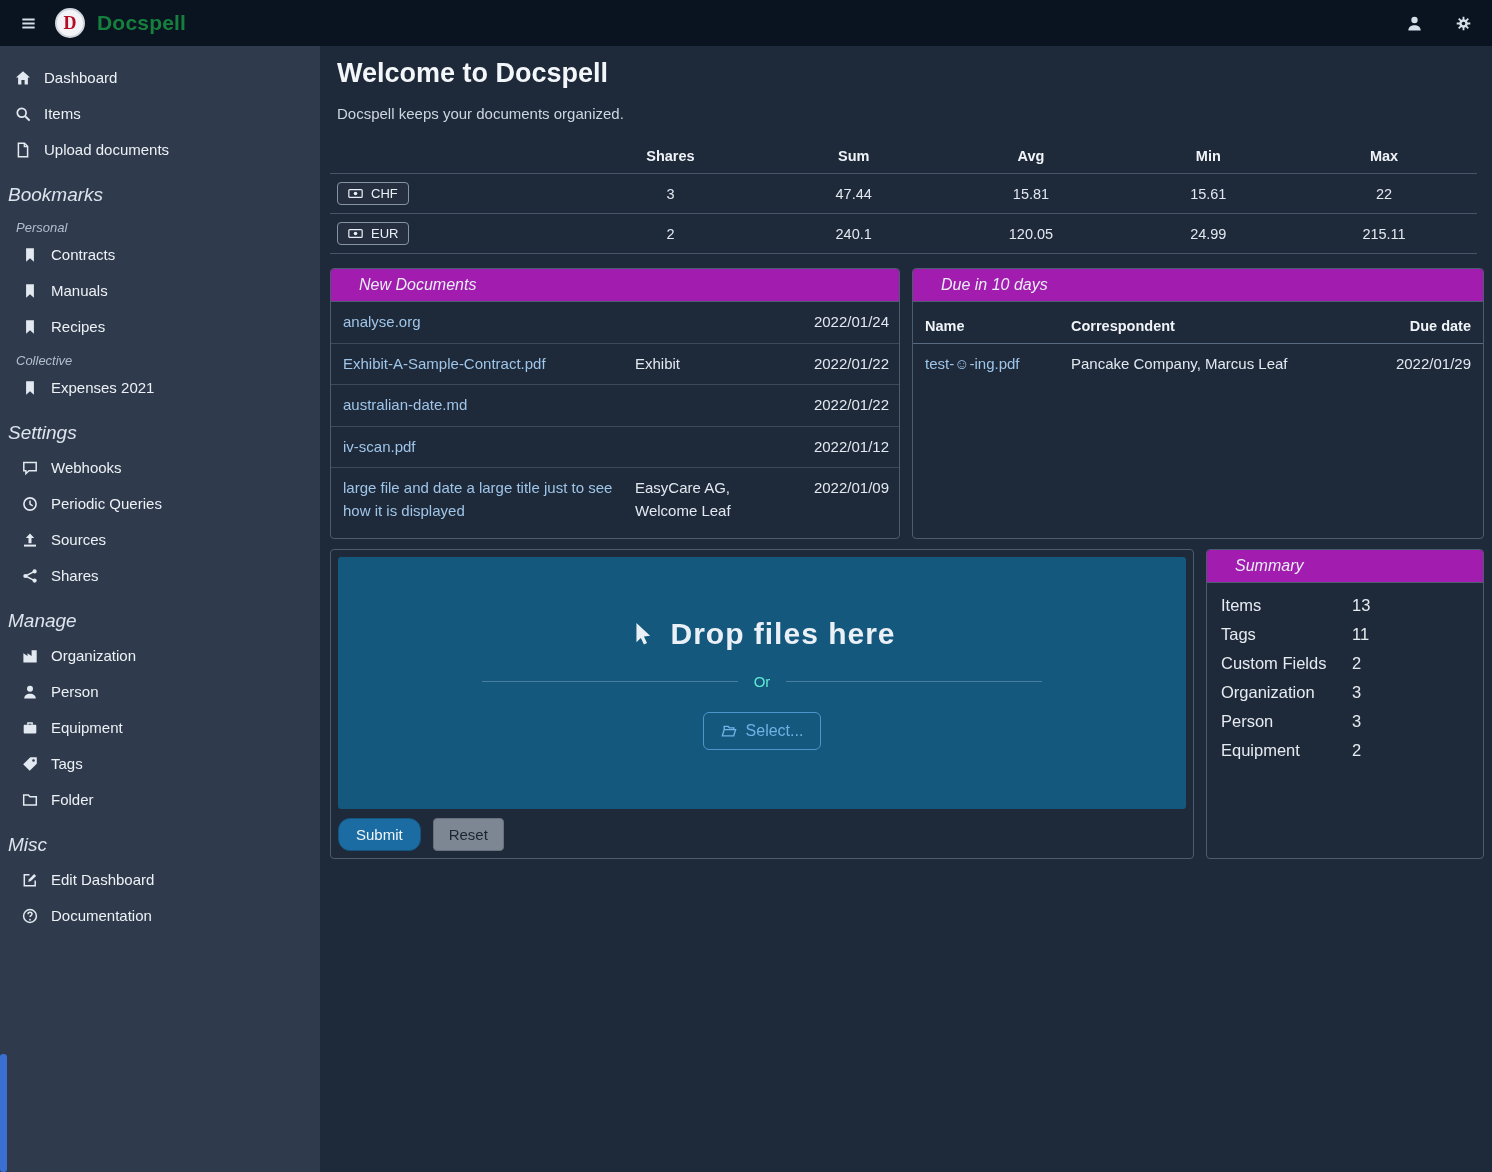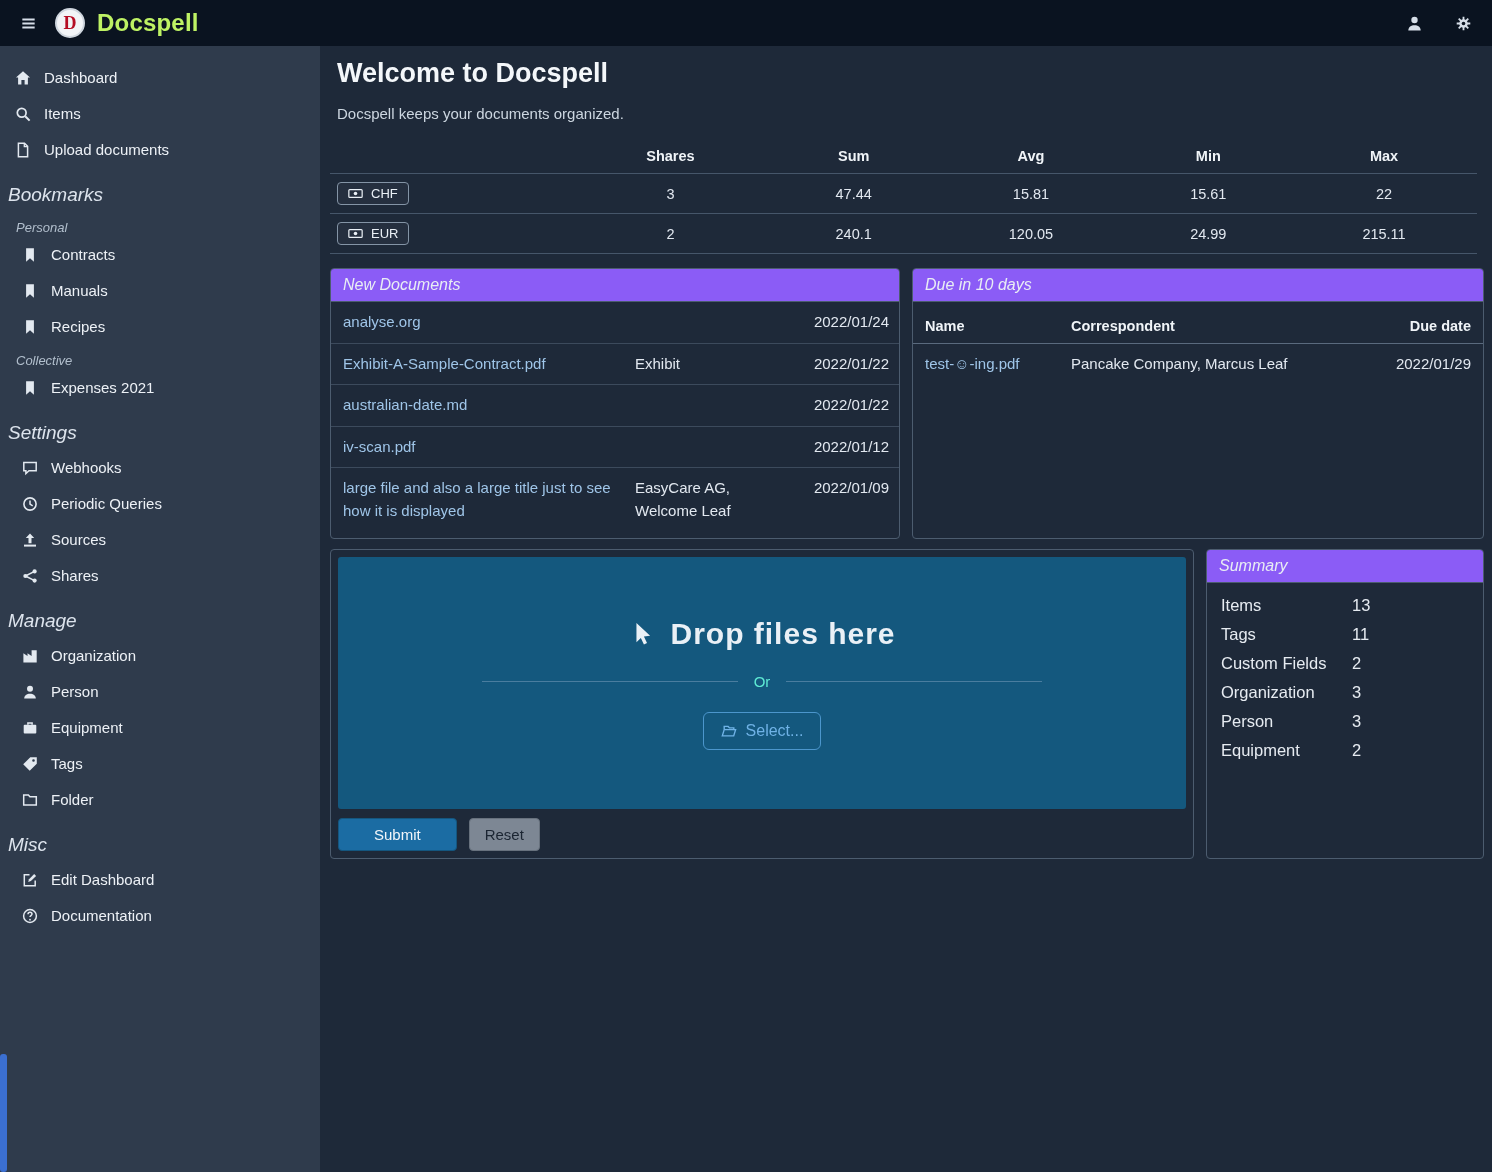--- a/index.html
+++ b/index.html
@@ -10,21 +10,21 @@
     overflow: hidden; position: relative;
   }
   .app { display: flex; flex-direction: column; height: 100%; }
 
   
   .topbar { height: 46px; background: #0a1320; display: flex; align-items: center; padding: 0 16px; gap: 14px; flex: none; }
   .icon-btn { background: none; border: none; color: #d6dee8; font-size: 17px; display: inline-flex; cursor: pointer; padding: 4px; }
   .brand { display: flex; align-items: center; gap: 12px; }
   .logo { width: 30px; height: 30px; border-radius: 50%; background: #f2f4f7; border: 2px solid #cfd6de; display: flex; align-items: center; justify-content: center; }
   .logo-d { color: #b50d24; font-weight: bold; font-size: 18px; font-family: "Liberation Serif", serif; }
-  .app-title { color: #bef264; font-size: 24px; font-weight: bold; letter-spacing: .2px; }
+  .app-title { color: #15803d; font-size: 21px; font-weight: bold; letter-spacing: .2px; }
   .topbar-right { margin-left: auto; display: flex; gap: 24px; align-items: center; }
 
   
   .layout { flex: 1; display: flex; min-height: 0; }
   .sidebar { width: 320px; flex: none; background: #2f3b4c; padding-top: 14px; overflow: hidden; }
   .side-item { display: flex; align-items: center; gap: 12px; padding: 8px 16px 8px 21px; font-size: 15px; color: #edf1f6; cursor: pointer; line-height: 20px; }
   .side-item.top { padding-left: 14px; }
   .side-item .icon { font-size: 16px; color: #e3e9f0; width: 18px; justify-content: center; }
   .side-section { font-style: italic; font-size: 19px; color: #dde4ed; padding: 16px 8px 6px 8px; font-weight: 500; }
   .side-sub { font-style: italic; font-size: 13px; color: #b2bfcd; padding: 8px 16px 2px 16px; }
@@ -40,21 +40,21 @@
   .stats td { font-size: 14.5px; text-align: center; padding: 8px 10px; color: #e2e8f0; }
   .stats thead tr, .stats tbody tr { border-bottom: 1px solid #46566a; }
   .stats .cur-cell { text-align: left; padding-left: 7px; width: 240px; }
   .badge { display: inline-flex; align-items: center; gap: 8px; border: 1px solid #8494a6; border-radius: 4px; padding: 3px 10px; font-size: 13px; color: #eaf0f6; background: rgba(255,255,255,.03); }
   .badge .icon { font-size: 15px; }
 
   
   .panel-row { display: flex; gap: 12px; align-items: stretch; }
   .panel-row.second { margin-top: 10px; }
   .panel { border: 1px solid #4c5c6f; border-radius: 4px; background: #1e2939; overflow: hidden; }
-  .panel-header { background: #8b5cf6; border-bottom: 1px solid #4c5c6f; padding: 7px 12px; font-style: italic; font-size: 16px; color: #e8edf4; }
+  .panel-header { background: #a21caf; border-bottom: 1px solid #4c5c6f; padding: 7px 28px; font-style: italic; font-size: 16px; color: #e8edf4; }
 
   .new-docs { width: 570px; height: 271px; flex: none; }
   .due-panel { flex: 1; height: 271px; }
   .doc-row { display: grid; grid-template-columns: 1fr 150px 96px; gap: 8px; padding: 9px 10px 9px 12px; border-bottom: 1px solid #3c4a5c; font-size: 15px; line-height: 1.5; }
   .doc-row:last-child { border-bottom: none; }
   .doc-name { color: #9fc5e8; text-decoration: none; cursor: pointer; }
   .doc-corr { color: #e2e8f0; }
   .doc-date { text-align: right; color: #e2e8f0; }
 
   .due-head { display: grid; grid-template-columns: 138px 1fr 112px; gap: 8px; padding: 16px 12px 9px; font-weight: bold; font-size: 14.5px; color: #f0f4f8; border-bottom: 1px solid #5a6a7e; }
@@ -64,21 +64,21 @@
   
   .upload-panel { width: 864px; height: 310px; flex: none; padding: 7px; display: flex; flex-direction: column; gap: 9px; }
   .dropzone { flex: 1; background: #14587e; border-radius: 3px; display: flex; flex-direction: column; align-items: center; justify-content: center; cursor: pointer; }
   .drop-title { display: flex; align-items: center; gap: 16px; font-size: 30px; font-weight: bold; color: #eaf0f6; letter-spacing: 1px; }
   .drop-title .icon { font-size: 26px; }
   .or-row { display: flex; align-items: center; gap: 16px; width: 66%; margin-top: 22px; color: #5eead4; font-size: 15px; }
   .or-row .line { flex: 1; height: 1px; background: #4a7d9f; }
   .select-btn { margin-top: 22px; display: inline-flex; align-items: center; gap: 9px; background: transparent; border: 1px solid #4c96cc; color: #6fb2e6; font-size: 16px; padding: 9px 17px; border-radius: 6px; cursor: pointer; font-family: inherit; }
   .select-btn .icon { font-size: 16px; }
   .upload-actions { display: flex; gap: 12px; flex: none; }
-  .submit-btn { background: #1b6ca3; color: #f2f6fa; border: 1px solid #14567f; padding: 7px 35px; border-radius: 4px; font-size: 15px; cursor: pointer; font-family: inherit; }
+  .submit-btn { background: #1b6ca3; color: #f2f6fa; border: 1px solid #14567f; padding: 7px 17px; border-radius: 12px; font-size: 15px; cursor: pointer; font-family: inherit; }
   .reset-btn { background: #7d8794; color: #1b2532; border: 1px solid #67717d; padding: 7px 15px; border-radius: 4px; font-size: 15px; cursor: pointer; font-family: inherit; }
 
   
   .summary-panel { flex: 1; height: 310px; }
   .sum-body { padding: 8px 0 0; }
   .sum-row { display: grid; grid-template-columns: 131px 1fr; padding: 5px 14px; font-size: 16.5px; }
   .sum-label, .sum-value { color: #e6ebf1; }
 
   
   .icon { display: inline-flex; align-items: center; justify-content: center; width: 1em; height: 1em; flex: none; }
@@ -373,21 +373,21 @@
               <a class="doc-name">australian-date.md</a>
               <span class="doc-corr"></span>
               <span class="doc-date">2022/01/22</span>
             </div>
             <div class="doc-row">
               <a class="doc-name">iv-scan.pdf</a>
               <span class="doc-corr"></span>
               <span class="doc-date">2022/01/12</span>
             </div>
             <div class="doc-row">
-              <a class="doc-name">large file and also a large title just to see how it is displayed</a>
+              <a class="doc-name">large file and date a large title just to see how it is displayed</a>
               <span class="doc-corr">EasyCare AG, Welcome Leaf</span>
               <span class="doc-date">2022/01/09</span>
             </div>
           </div>
         </section>
 
         <section class="panel due-panel">
           <header class="panel-header">Due in 10 days</header>
           <div class="due-head">
             <span>Name</span>

